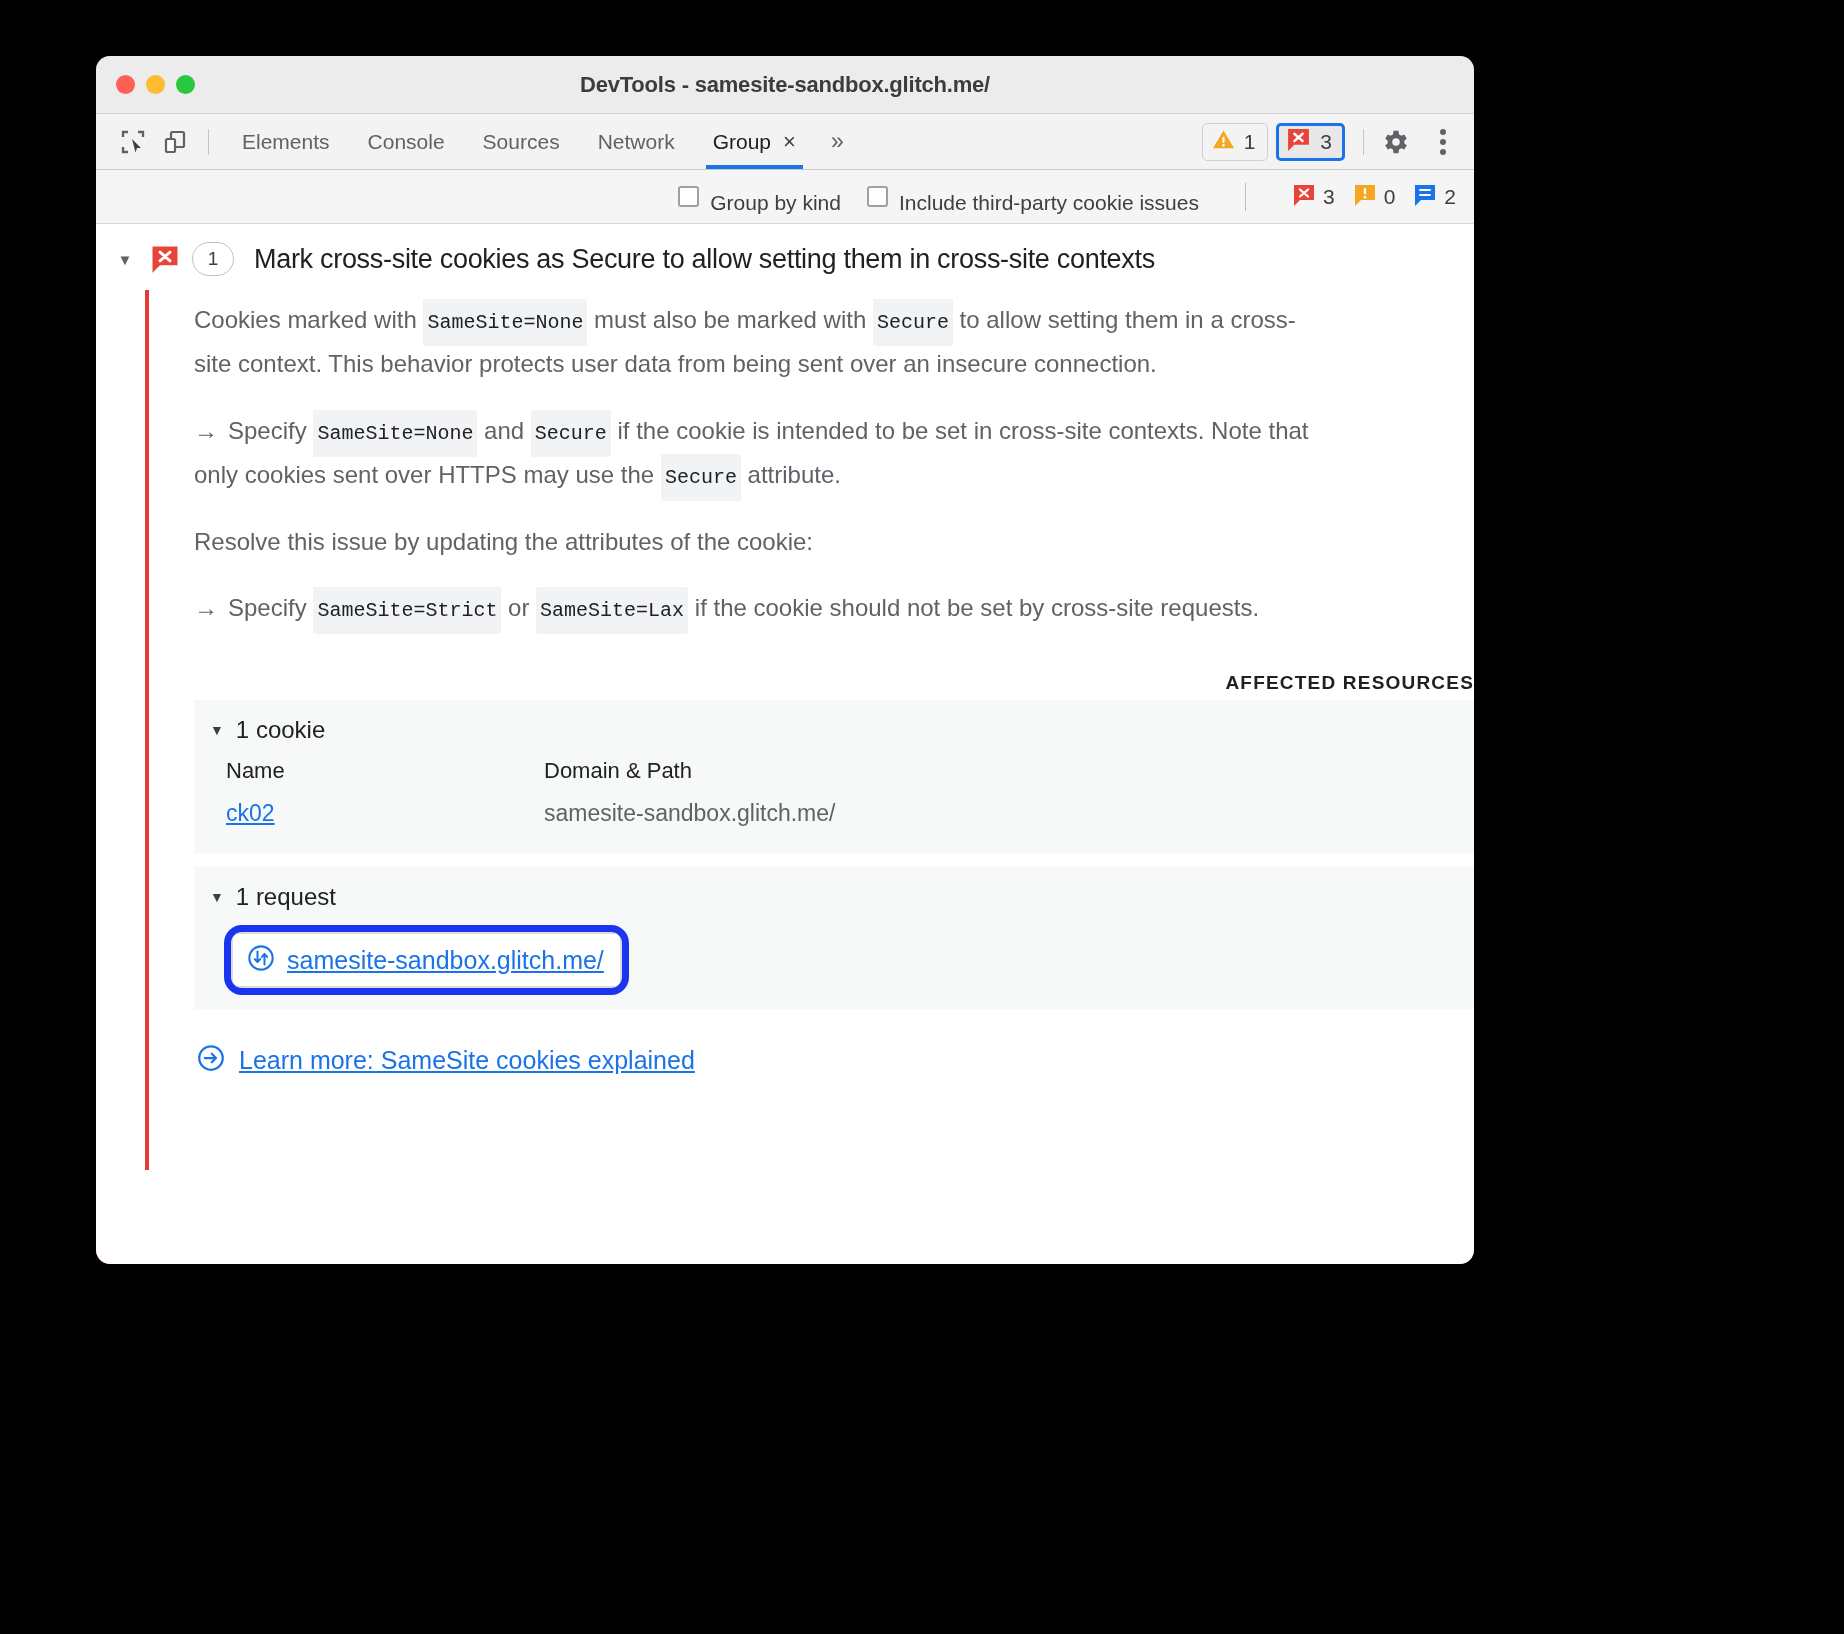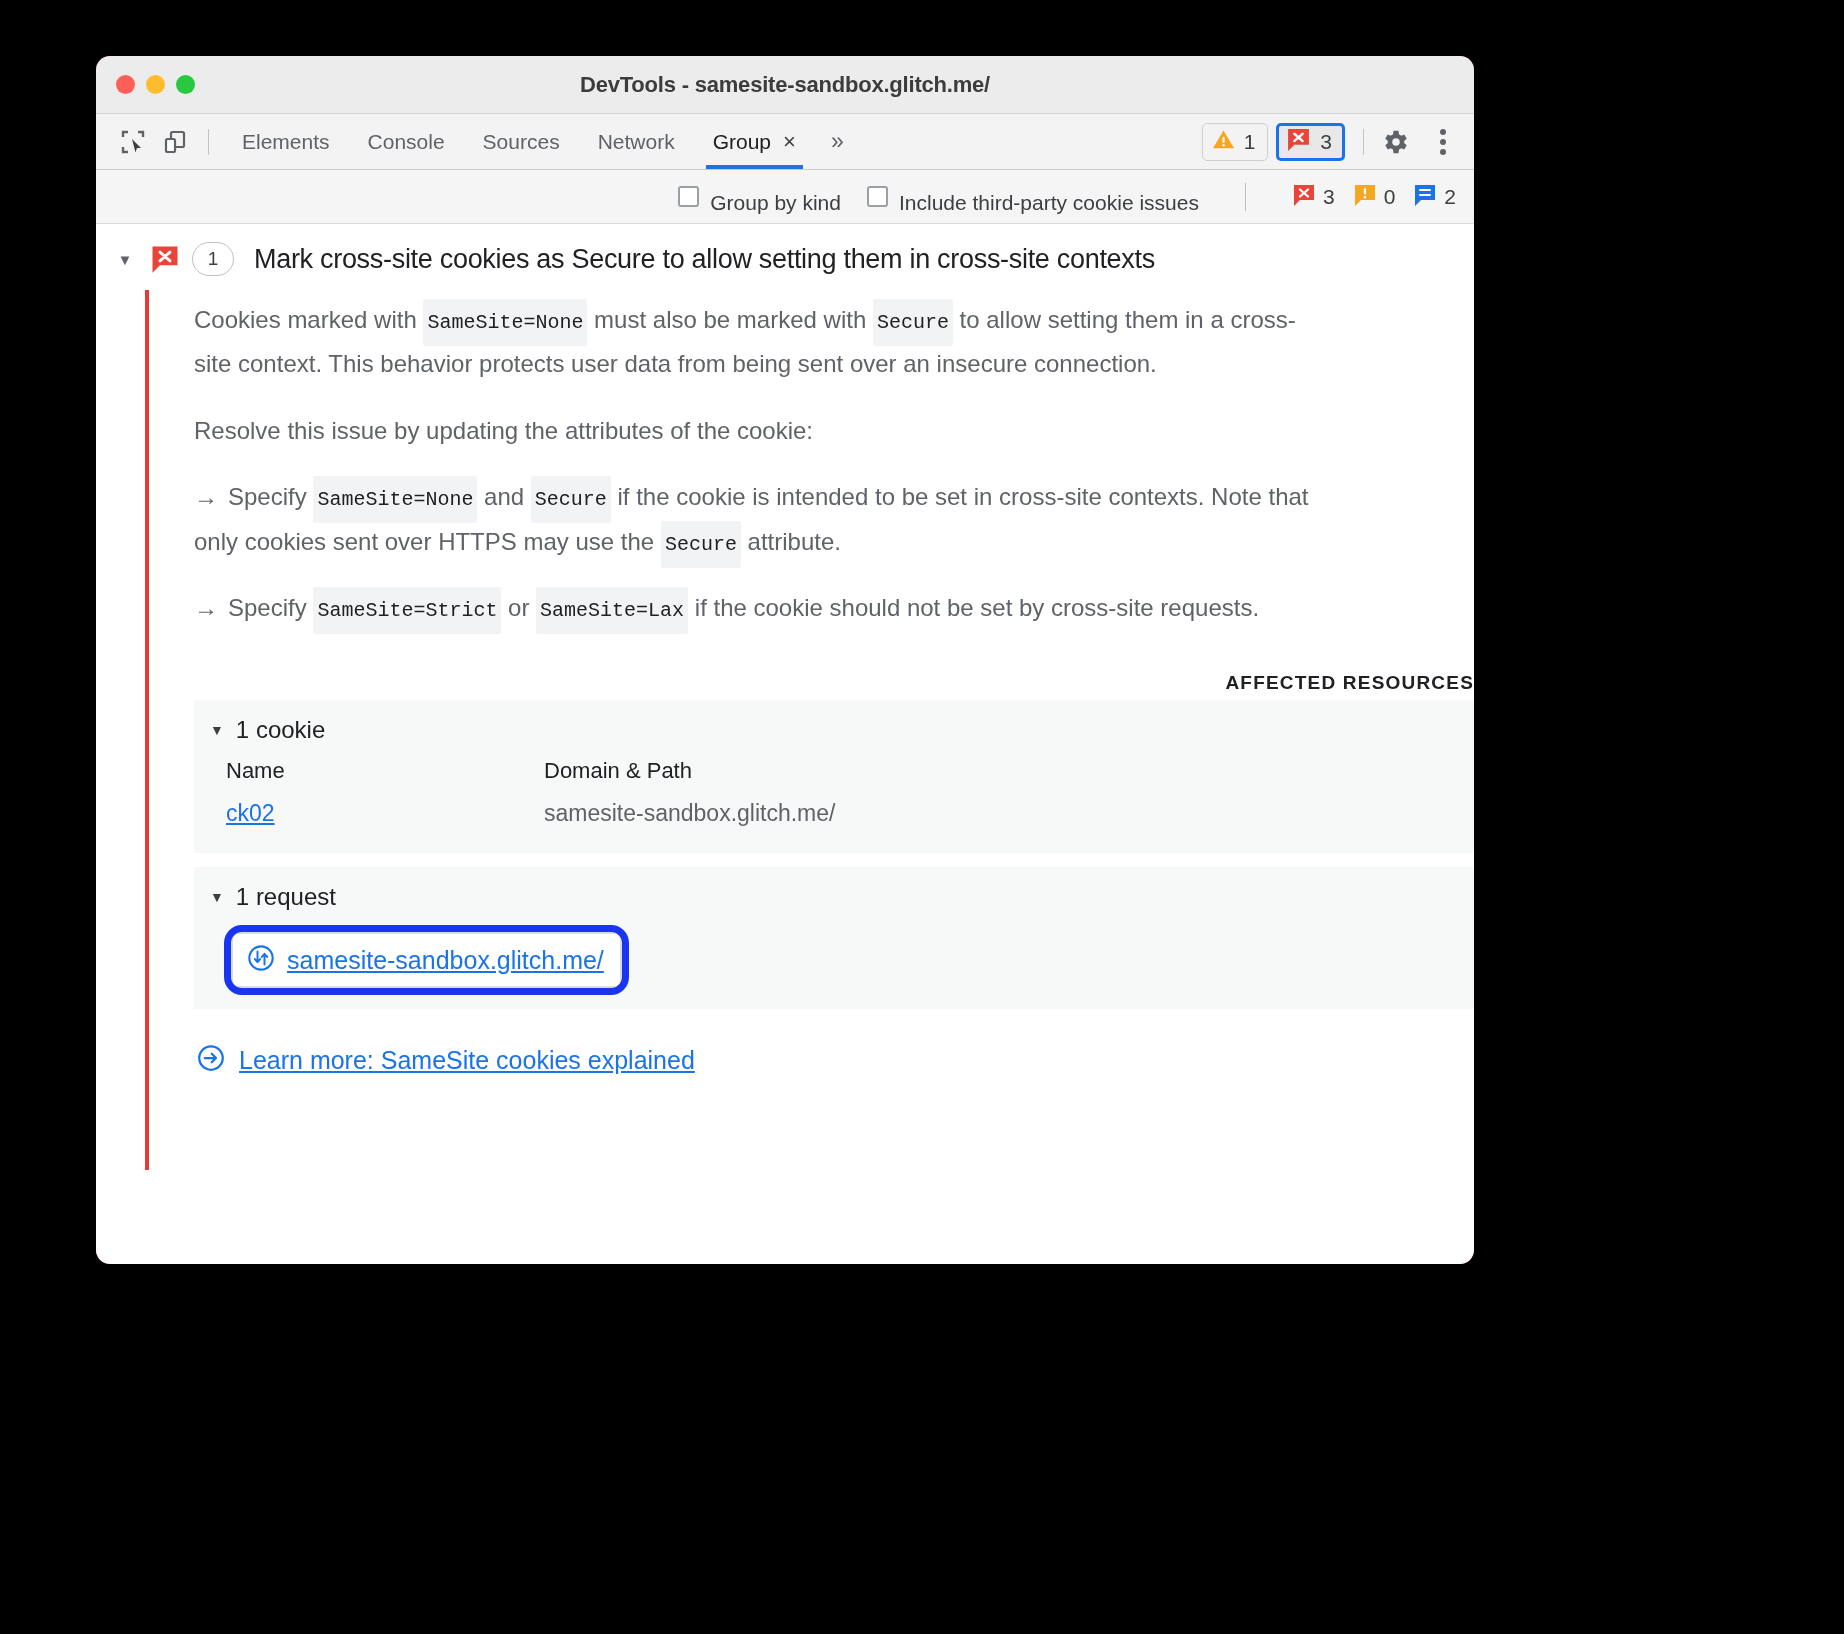--- a/index.html
+++ b/index.html
@@ -439,23 +439,23 @@
         </svg>
       </div>
       <div class="count-pill">1</div>
       <div class="issue-title">Mark cross-site cookies as Secure to allow setting them in cross-site contexts</div>
     </div>
 
     <div class="issue-body">
 
       <p class="para"><span>Cookies marked with </span><code>SameSite=None</code><span> must also be marked with </span><code>Secure</code><span> to allow setting them in a cross-site context. This behavior protects user data from being sent over an insecure connection.</span></p>
 
+      <p class="para arrow-item"><span class="arrow-glyph">→</span><span>Specify </span><code>SameSite=None</code><span> and </span><code>Secure</code><span> if the cookie is intended to be set in cross-site contexts. Note that only cookies sent over HTTPS may use the </span><code>Secure</code><span> attribute.</span></p>
+
       <p class="para">Resolve this issue by updating the attributes of the cookie:</p>
-
-      <p class="para arrow-item"><span class="arrow-glyph">→</span><span>Specify </span><code>SameSite=None</code><span> and </span><code>Secure</code><span> if the cookie is intended to be set in cross-site contexts. Note that only cookies sent over HTTPS may use the </span><code>Secure</code><span> attribute.</span></p>
 
       <p class="para arrow-item"><span class="arrow-glyph">→</span><span>Specify </span><code>SameSite=Strict</code><span> or </span><code>SameSite=Lax</code><span> if the cookie should not be set by cross-site requests.</span></p>
 
       <div class="affected-label">AFFECTED RESOURCES</div>
 
       <div class="res-block">
         <div class="res-head">
           <span class="res-caret">▼</span>
           <span>1 cookie</span>
         </div>

